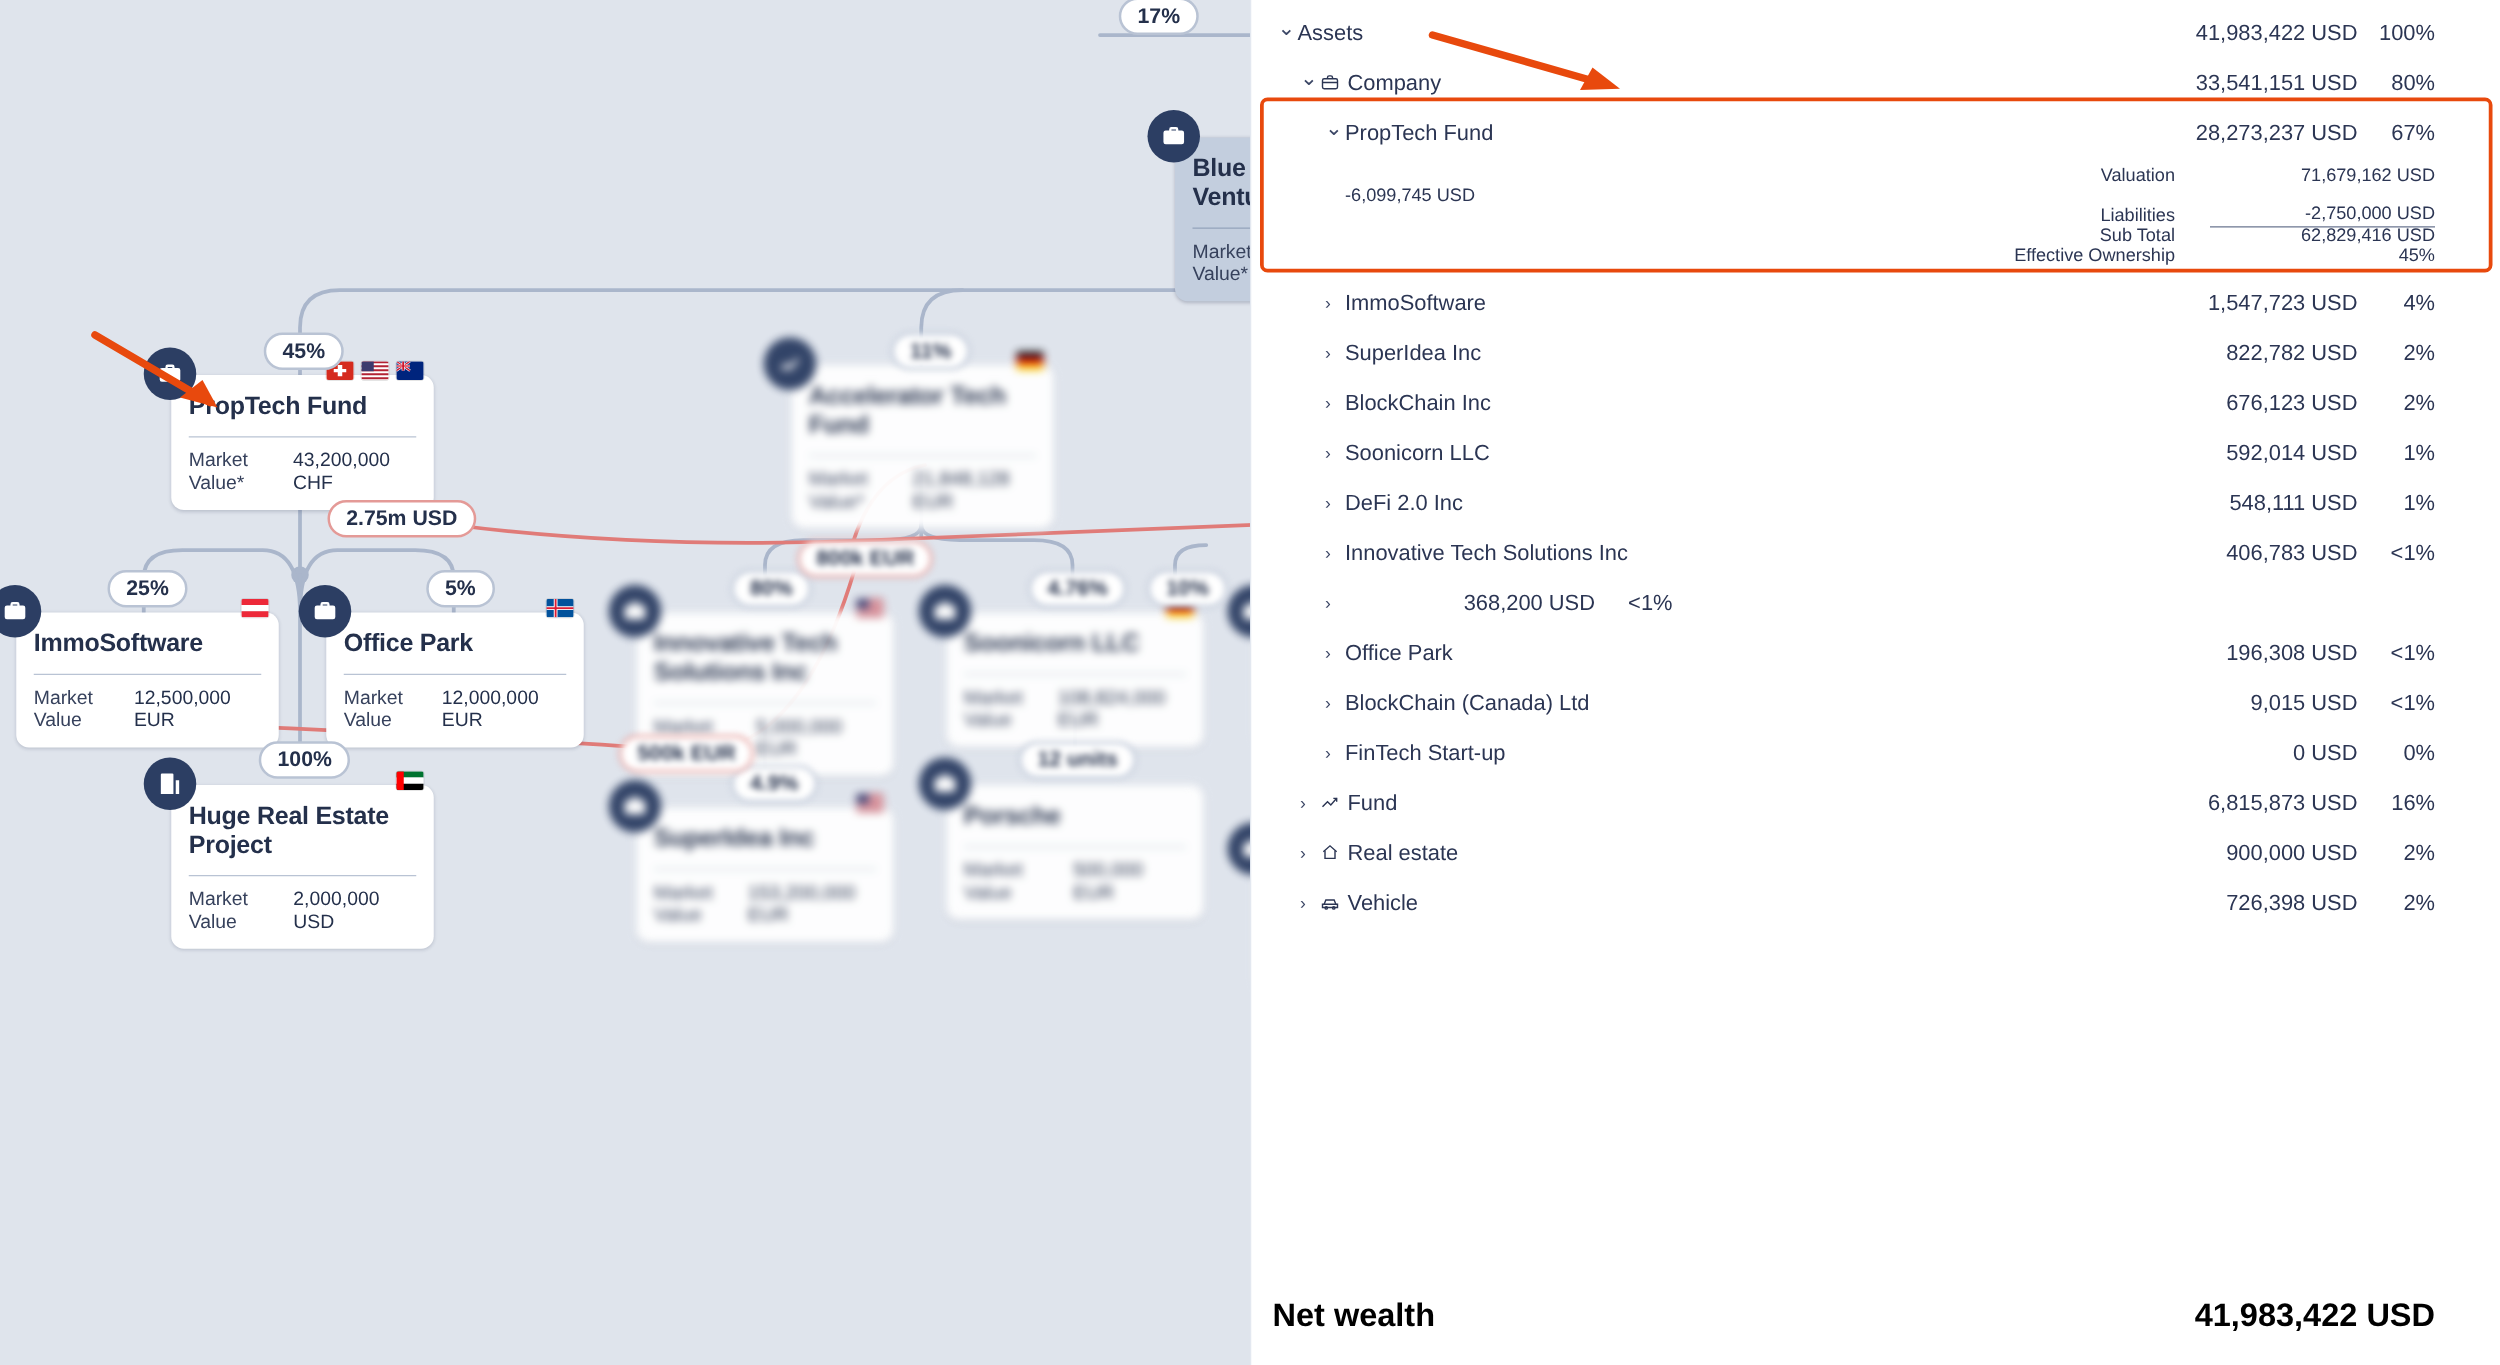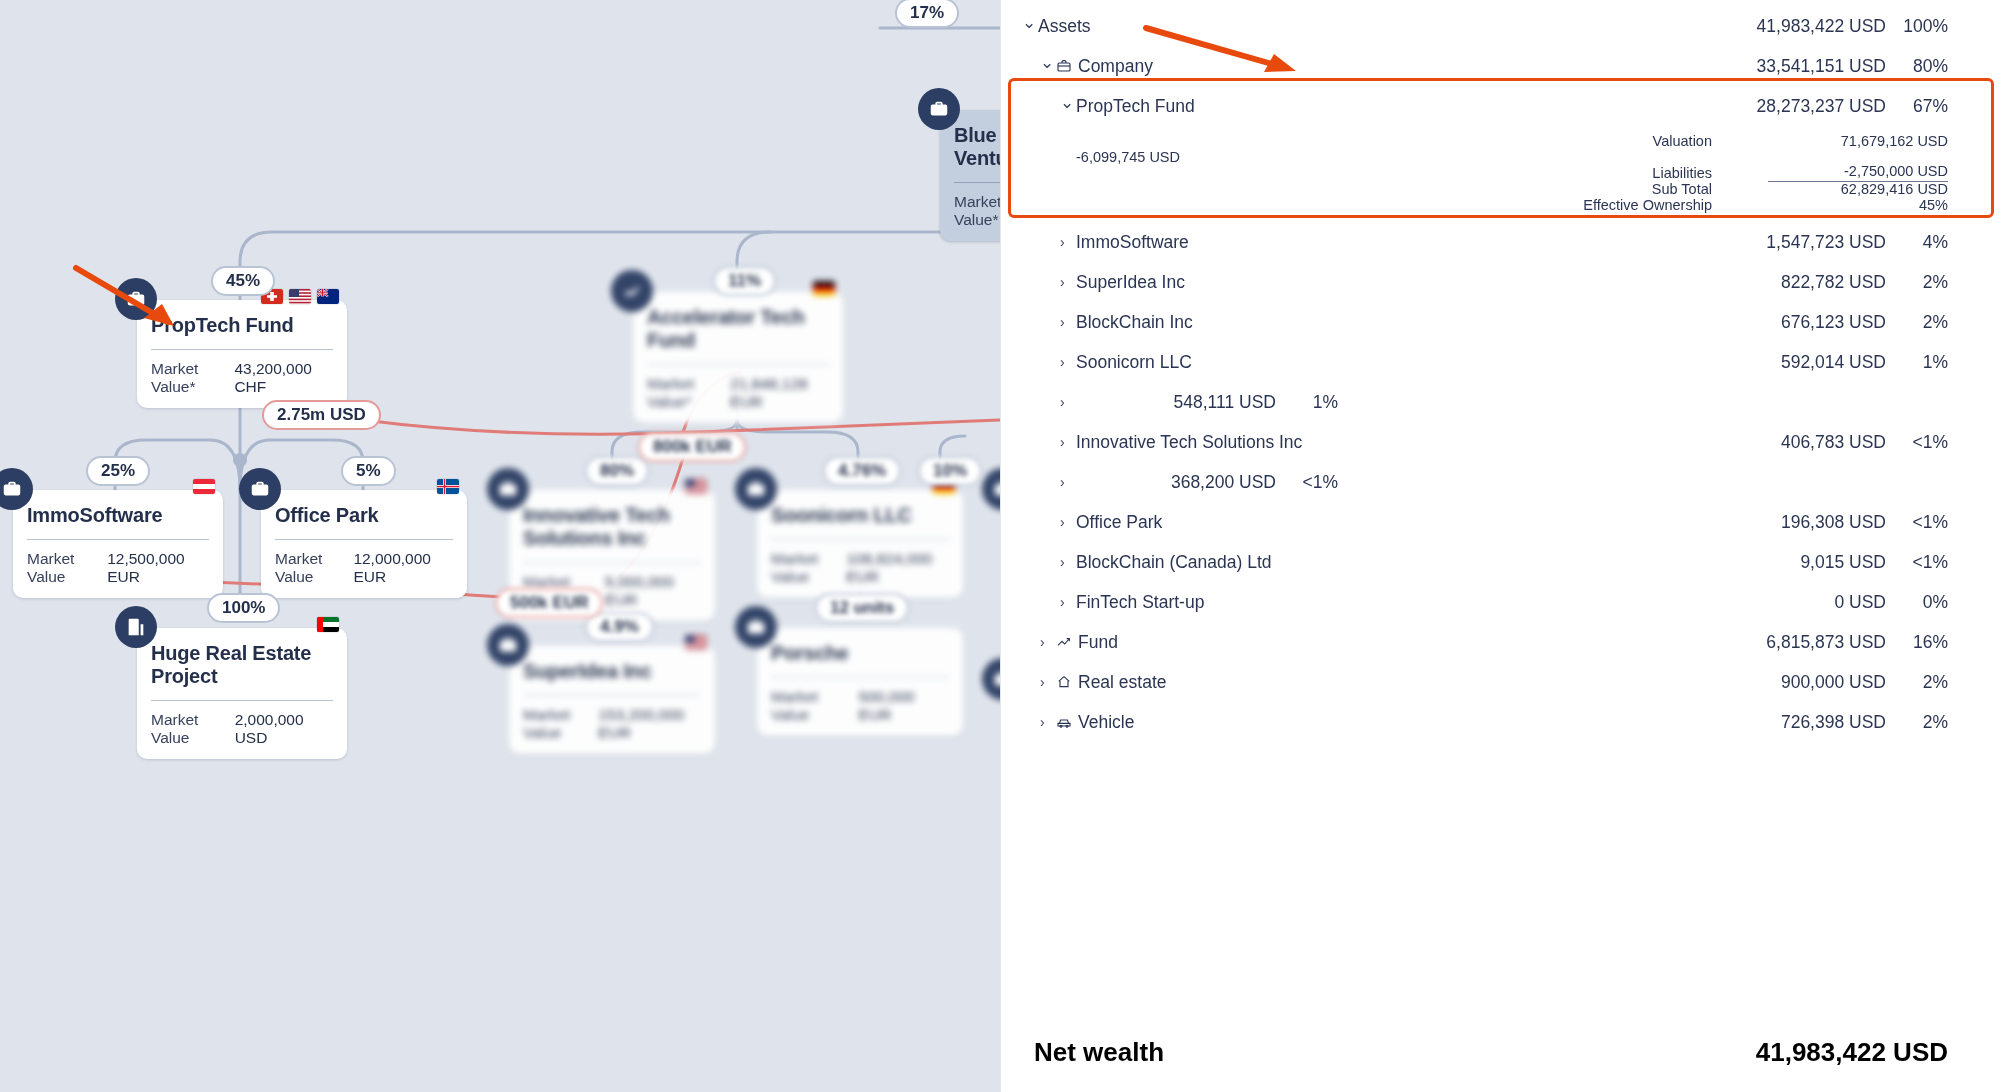--- a/index.html
+++ b/index.html
@@ -111,35 +111,34 @@
   .row .tic { width: 22px; flex: 0 0 22px; display: flex; align-items: center; }
   .row .tic svg { width: 16px; height: 16px; fill: none; stroke: #2b3553; stroke-width: 1.7; }
   .row .lbl { flex: 1 1 auto; white-space: nowrap; }
   .row .amount { width: 200px; text-align: right; white-space: nowrap; }
   .row .share { width: 62px; text-align: right; white-space: nowrap; }
 
   .detail {
     display: flex; align-items: center;
     height: 21px; font-size: 14.5px; color: #2b3553;
     padding-right: 52px;
-    gap: 28px;
   }
   .detail .dk { flex: 1 1 auto; text-align: right; padding-right: 28px; }
   .detail .dv { width: 180px; text-align: right; white-space: nowrap; }
   .detail.ruled .dv { border-bottom: 1.5px solid #6b7690; padding-bottom: 2px; }
 
   #hlbox {
     position: absolute;
     border: 3px solid #e8490d;
     border-radius: 6px;
     pointer-events: none;
   }
 
   #footer {
-    position: absolute; left: 16px; right: 0; bottom: 0; height: 80px;
+    position: absolute; left: 0; right: 0; bottom: 0; height: 80px;
     display: flex; align-items: center; padding: 0 52px 0 0;
   }
   #footer .fl { font-size: 26px; font-weight: bold; color: #000; padding-left: 18px;}
   #footer .fv { font-size: 26px; font-weight: bold; color: #000; margin-left: auto; }
 
   
   .arrow { position: absolute; pointer-events: none; }
 </style>
 </head>
 <body>
@@ -587,20 +586,21 @@
           <span class="share">2%</span>
         </div>
         <div class="row" style="padding-left: 60px; position: absolute; left: 0px; right: 0px; top: 342px;">
           <span class="chev">›</span>
           <span class="lbl">Soonicorn LLC</span>
           <span class="amount">592,014 USD</span>
           <span class="share">1%</span>
         </div>
         <div class="row" style="padding-left: 60px; position: absolute; left: 0px; right: 0px; top: 382px;">
           <span class="chev">›</span>
+          <span class="lbl">DeFi 2.0 Inc</span>
           <span class="amount">548,111 USD</span>
           <span class="share">1%</span>
         </div>
         <div class="row" style="padding-left: 60px; position: absolute; left: 0px; right: 0px; top: 422px;">
           <span class="chev">›</span>
           <span class="lbl">Innovative Tech Solutions Inc</span>
           <span class="amount">406,783 USD</span>
           <span class="share">&lt;1%</span>
         </div>
         <div class="row" style="padding-left: 60px; position: absolute; left: 0px; right: 0px; top: 462px;">

